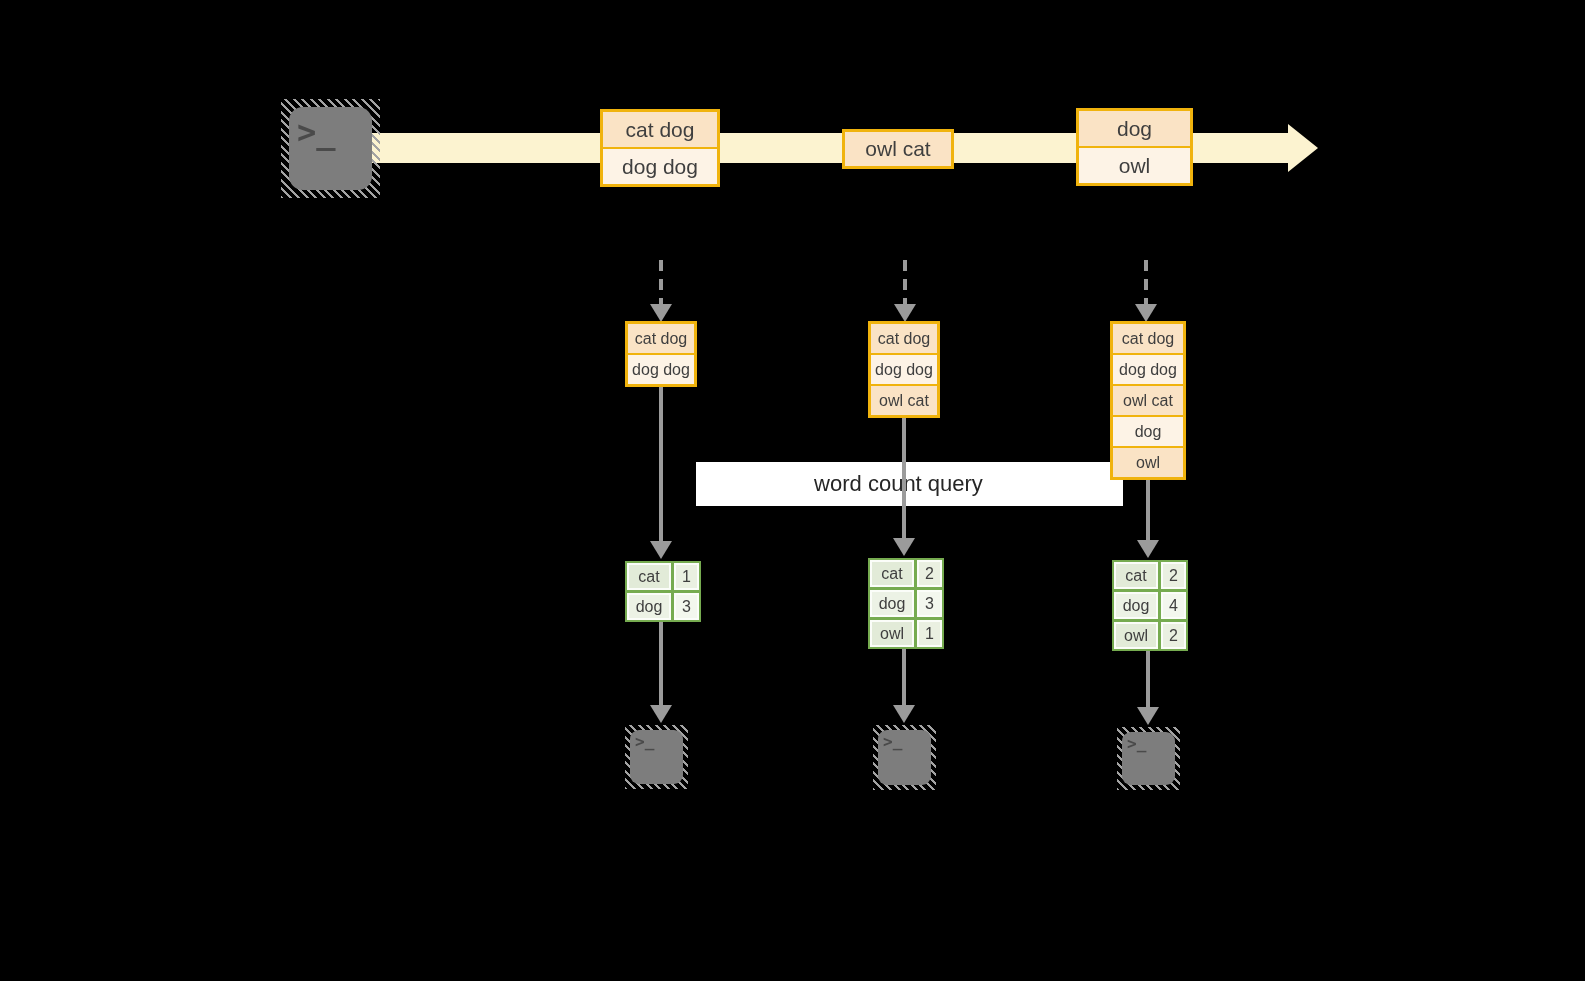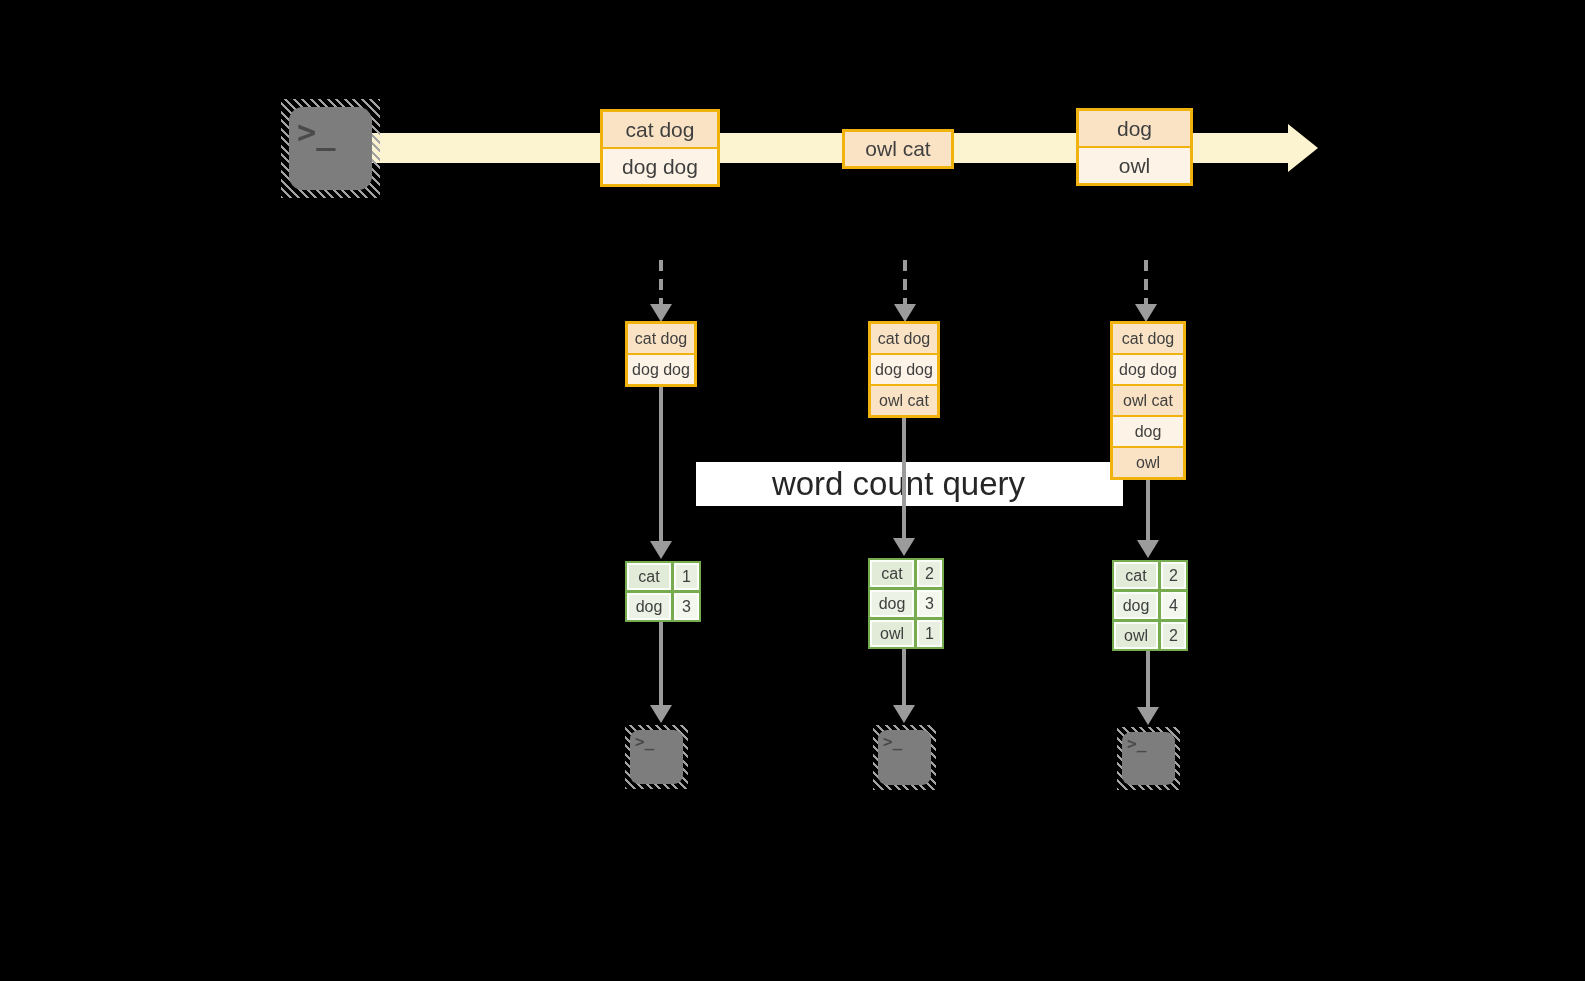--- a/index.html
+++ b/index.html
@@ -23,21 +23,21 @@
   .st-row{font-size:16px;}
 
   
   .vline{width:4px;background:#9b9b9b;z-index:3;}
   .vdash{width:4px;background:repeating-linear-gradient(to bottom,#9b9b9b 0 11px,transparent 11px 19px);z-index:3;}
   .ahead{width:0;height:0;border-left:11px solid transparent;border-right:11px solid transparent;
          border-top:18px solid #9b9b9b;z-index:3;}
 
   
   .qband{background:#ffffff;color:#262626;display:flex;align-items:center;justify-content:center;
-         font-size:33px;z-index:2;padding-right:22px;}
+         font-size:22px;z-index:2;padding-right:22px;}
 
   
   .gtable{background:#76ab50;display:grid;grid-template-columns:44px 25px;gap:3px;
           padding:2px;z-index:4;}
   .gcell{border:2px solid #fbfdf9;display:flex;align-items:center;justify-content:center;
          color:#3f3f3f;font-size:16px;box-sizing:border-box;height:27px;}
 
   
   .ticon{z-index:4;background:repeating-linear-gradient(45deg,#a3a3a3 0 2px,transparent 2px 6px);}
   .ticon-inner{position:absolute;background:#7d7d7d;}

